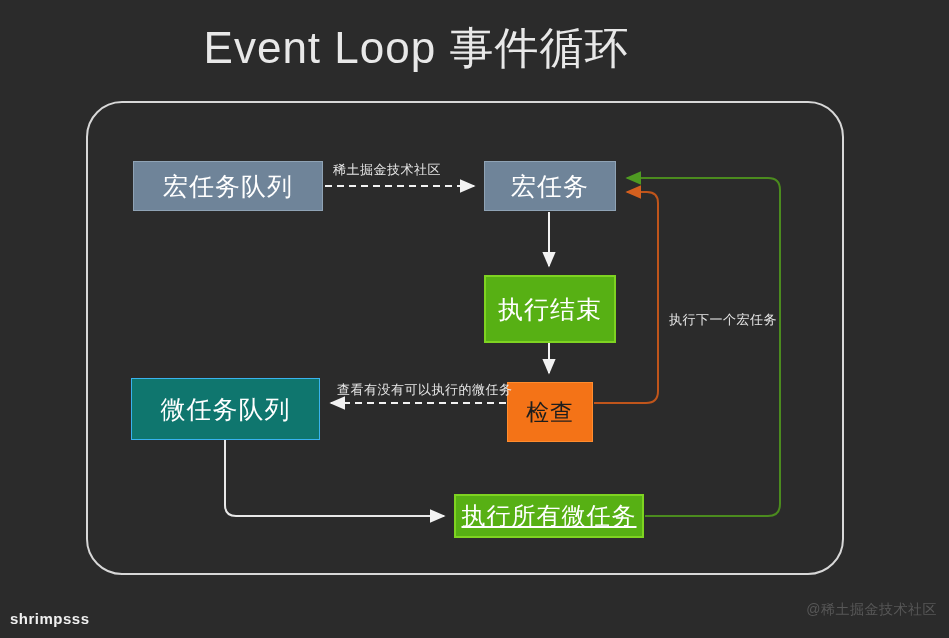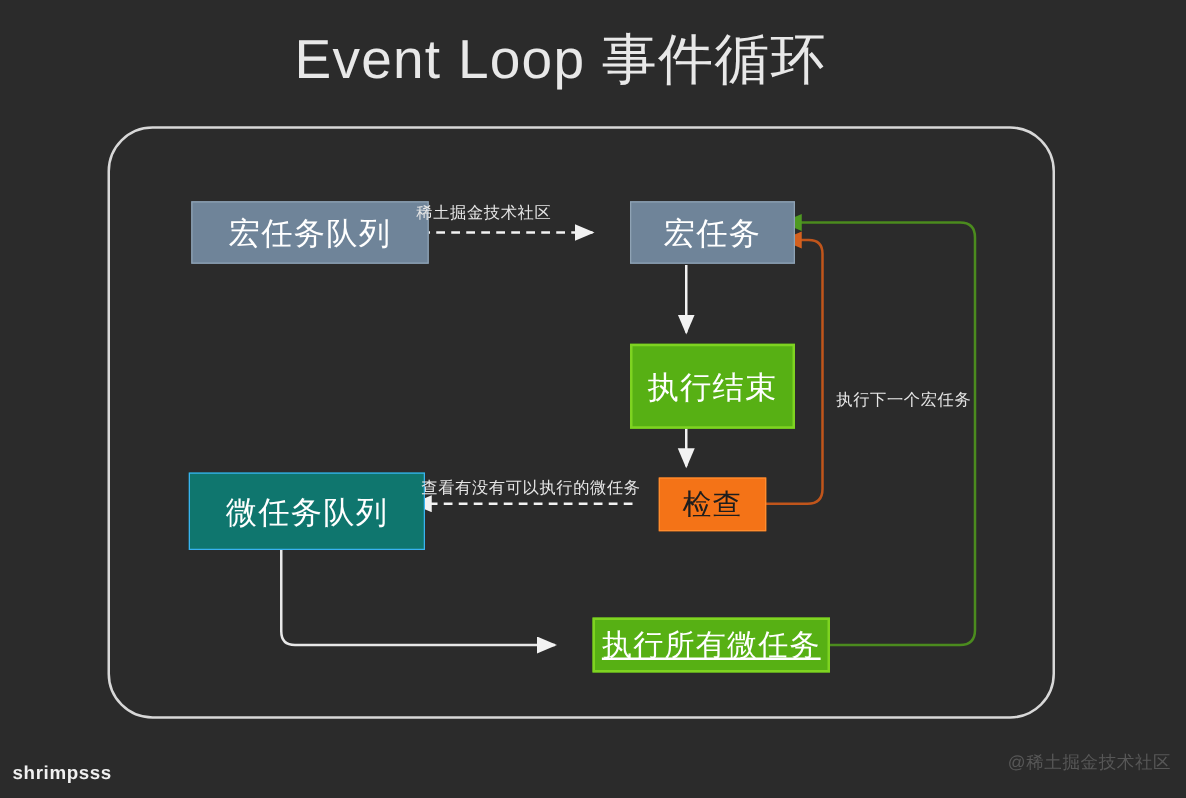--- a/index.html
+++ b/index.html
@@ -26,41 +26,39 @@
     left: 0;
     top: 18px;
     width: 833px;
     text-align: center;
     color: #e8e8e8;
     font-size: 44px;
     font-weight: 400;
     letter-spacing: 1px;
     line-height: 60px;
     white-space: nowrap;
-    padding-left: 32px;
   }
   #outer-frame {
     position: absolute;
     left: 86px;
     top: 101px;
     width: 758px;
     height: 474px;
     border: 2px solid #d8d8d8;
     border-radius: 36px;
     box-sizing: border-box;
   }
   .node {
     position: absolute;
     box-sizing: border-box;
     display: flex;
     align-items: center;
     justify-content: center;
     white-space: nowrap;
     letter-spacing: 1px;
-    margin-left: 20px;
   }
   .node-macroqueue {
     left: 133px; top: 161px;
     width: 190px; height: 50px;
     background: #6f8499;
     border: 1px solid #8fa3b5;
     color: #ffffff;
     font-size: 25px;
   }
   .node-macrotask {
@@ -74,21 +72,21 @@
   .node-finish {
     left: 484px; top: 275px;
     width: 132px; height: 68px;
     background: #57b014;
     border: 2px solid #7ed321;
     color: #ffffff;
     font-size: 25px;
   }
   .node-check {
     left: 507px; top: 382px;
-    width: 86px; height: 43px;
+    width: 86px; height: 60px;
     background: #f47317;
     border: 1px solid #ff8c2e;
     color: #1d1d1d;
     font-size: 23px;
   }
   .node-microqueue {
     left: 131px; top: 378px;
     width: 189px; height: 62px;
     background: #0f766e;
     border: 1px solid #39b3ef;

